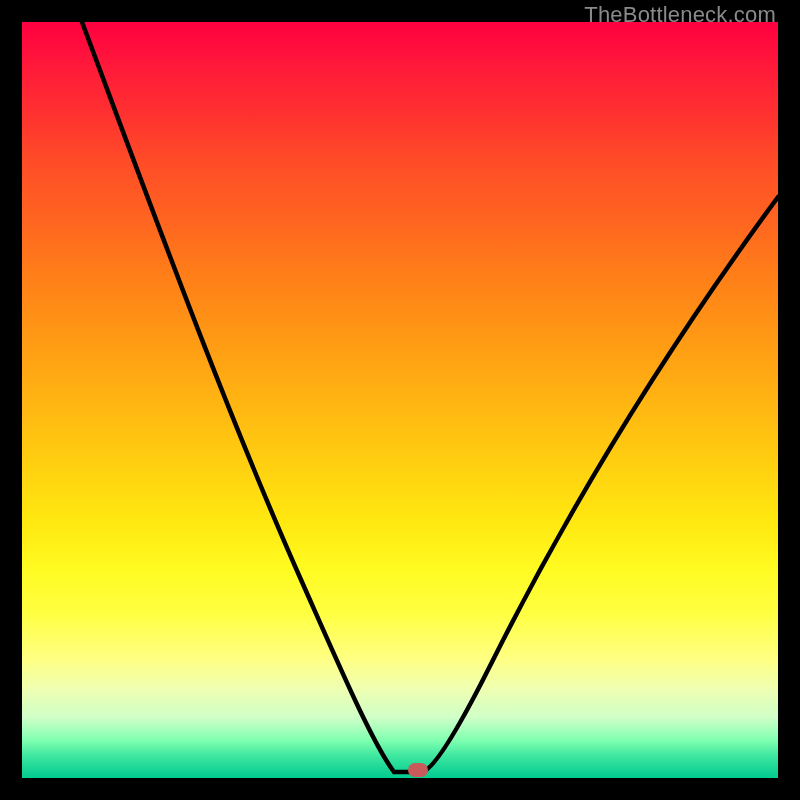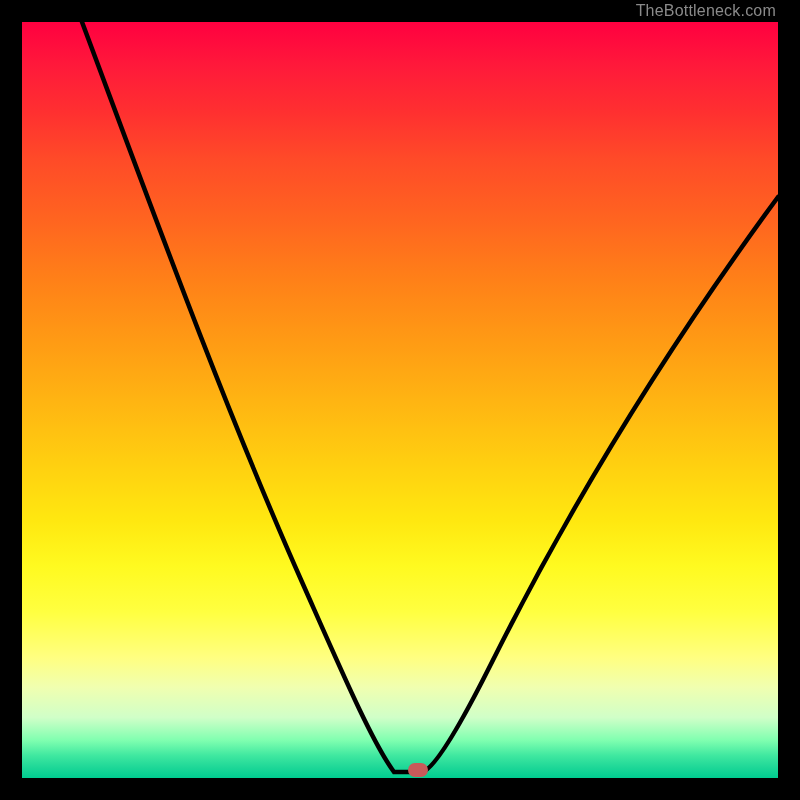--- a/index.html
+++ b/index.html
@@ -43,21 +43,21 @@
       #40e8a0 97%,
       #20d898 98.5%,
       #00cc90 100%
     );
   }
   .watermark {
     position: absolute;
     top: 2px;
     right: 24px;
     color: #8a8a8a;
-    font-size: 16px;
+    font-size: 22px;
     font-weight: 400;
     z-index: 10;
     letter-spacing: 0.2px;
   }
   svg.curve {
     position: absolute;
     left: 0;
     top: 0;
     width: 756px;
     height: 756px;

